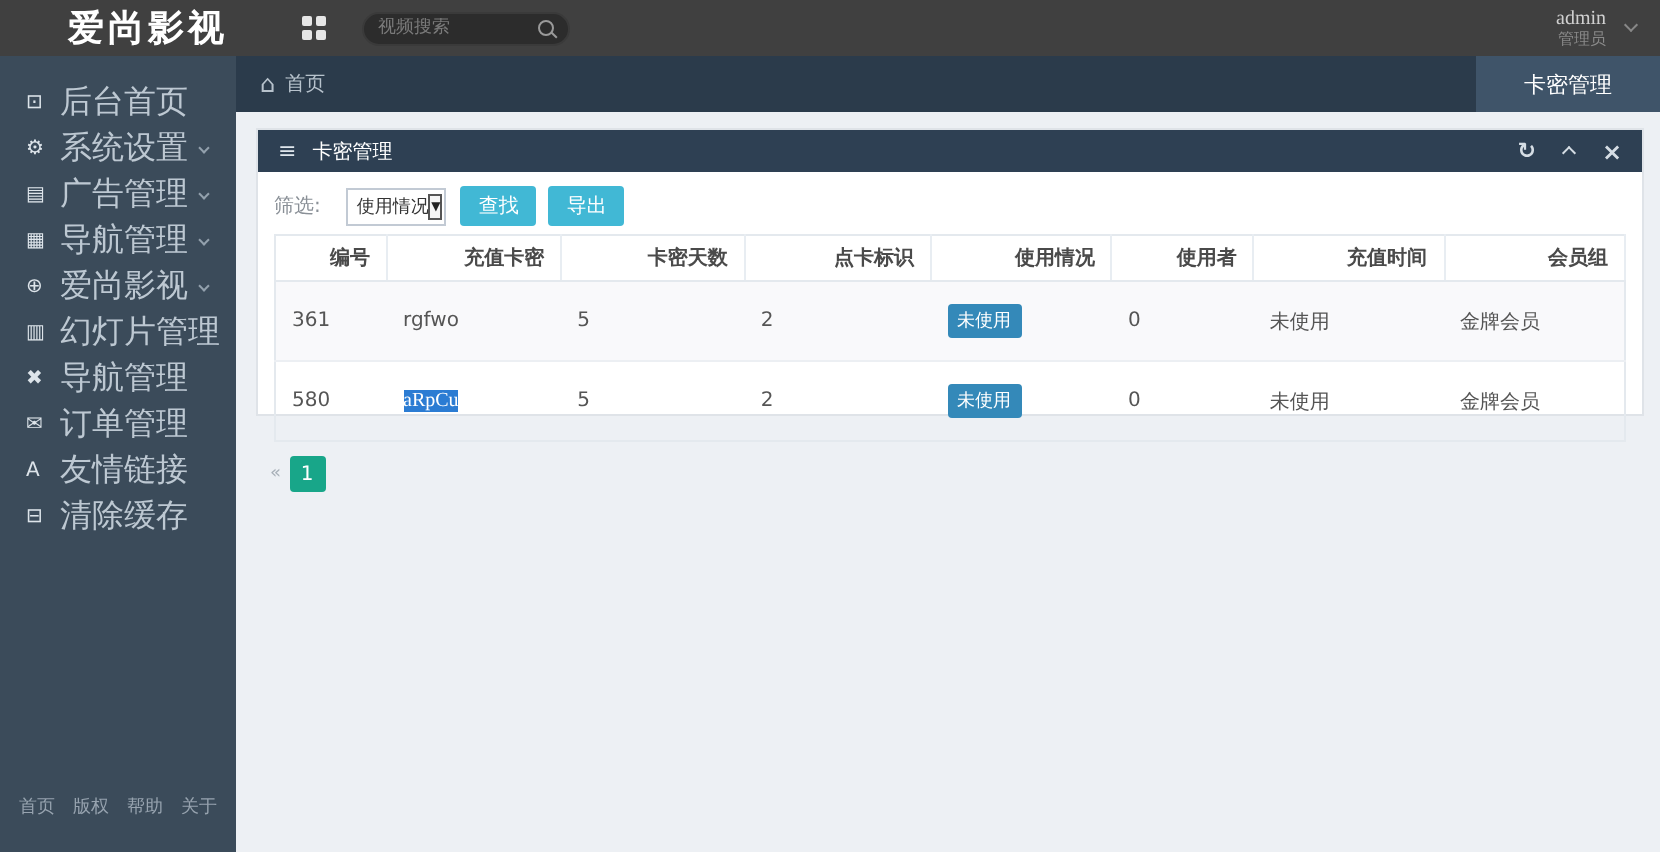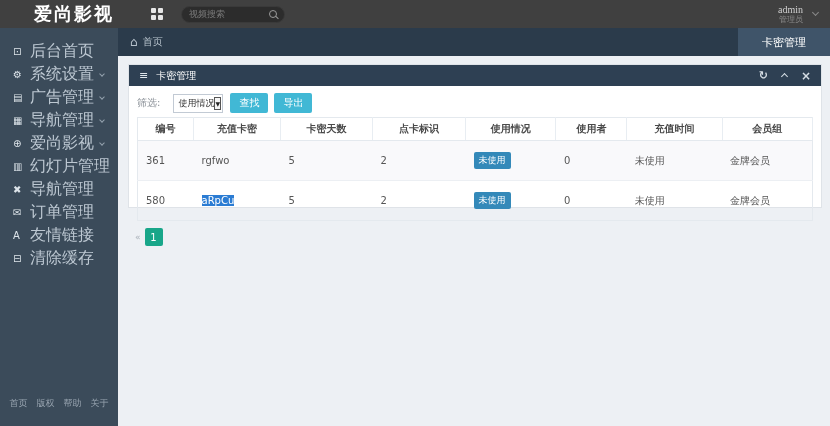--- a/index.html
+++ b/index.html
@@ -80,27 +80,27 @@
   .sel-arrow { width:12px; height:13px; border:1px solid #555; display:flex; align-items:center;
                justify-content:center; font-size:6px; color:#222; background:#f5f5f5; margin-right:1px;}
   .filter-input { width:88px; height:19px; border:1px solid #ccd2da; margin-left:6px;
                   padding:0 7px; font-size:9px; color:#555; outline:none; font-family:inherit;}
   .filter-input::placeholder { color:#bcbcbc; }
   .btn { height:20px; border:none; color:#fff; background:var(--btn-blue,#41b8d5); font-size:10px;
          padding:0 9px; margin-left:6px; border-radius:2px; cursor:pointer; font-family:inherit;}
   .btn.search-btn { margin-left:7px; }
 
   table.grid { width:100%; border-collapse:collapse; border:1px solid #e4e9ee; table-layout:fixed; }
-  .grid th { text-align:center; font-size:10px; color:#4a4a4a; font-weight:bold;
+  .grid th { text-align:right; font-size:10px; color:#4a4a4a; font-weight:bold;
              padding:4px 8px; border:1px solid #e4e9ee; border-left:none; border-right:1px solid #e8edf2; }
   .grid td { font-size:10px; color:#555; padding:11px 8px; border-top:1px solid #eceff3; }
   .grid tbody tr:nth-child(odd) { background:#f9f9fb; }
   .badge { display:inline-block; background:var(--badge-blue,#3489b9); color:#fff; font-size:9px;
            padding:2px 5px; border-radius:2px; cursor:pointer; }
-  .selected-text { background:var(--sel-blue,#2b7cd3); color:#fff; }
+  .selected-text { background:var(--sel-blue,#2b7cd3); color:#fff;font-family:Liberation Serif, serif; }
 
   .pager { display:flex; align-items:center; margin-top:7px; }
   .pager-prev { color:#a8b0b8; font-size:9px; margin-right:4px; margin-left:-2px; cursor:pointer; }
   .page-num { width:18px; height:18px; background:var(--green,#18a689); color:#fff; font-size:10px;
               display:flex; align-items:center; justify-content:center; border-radius:2px; cursor:pointer; }
 </style>
 </head>
 <body>
 
 <div class="app">

